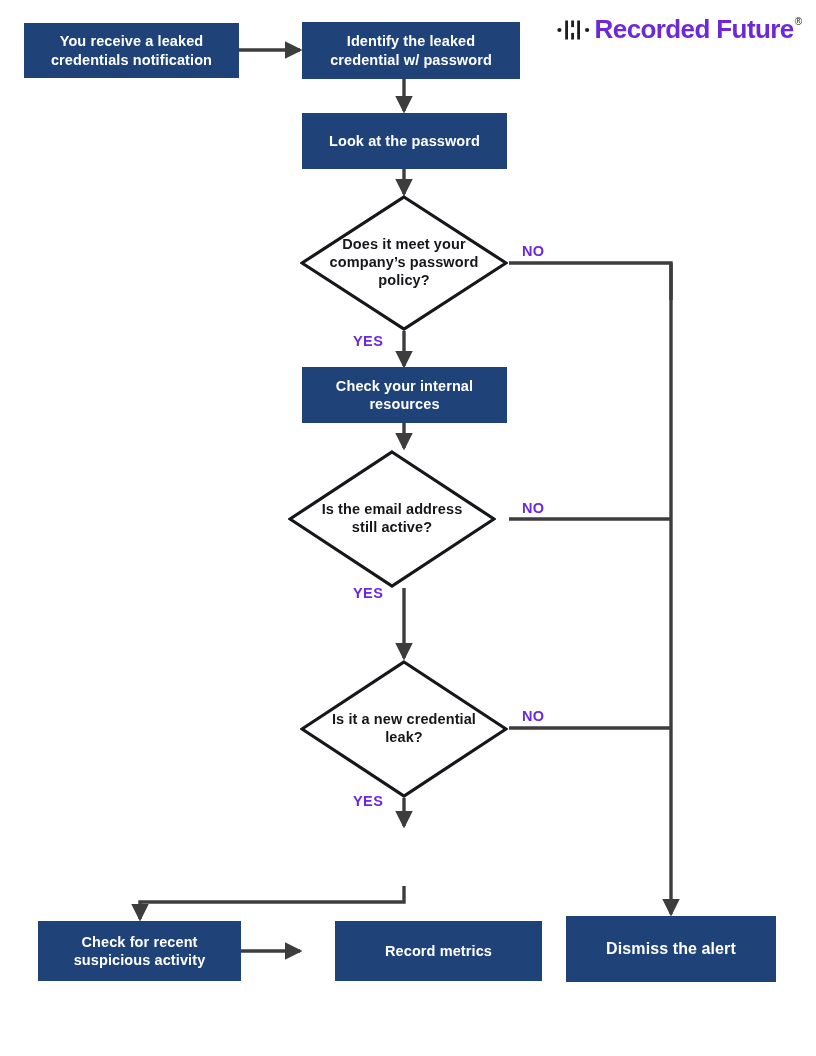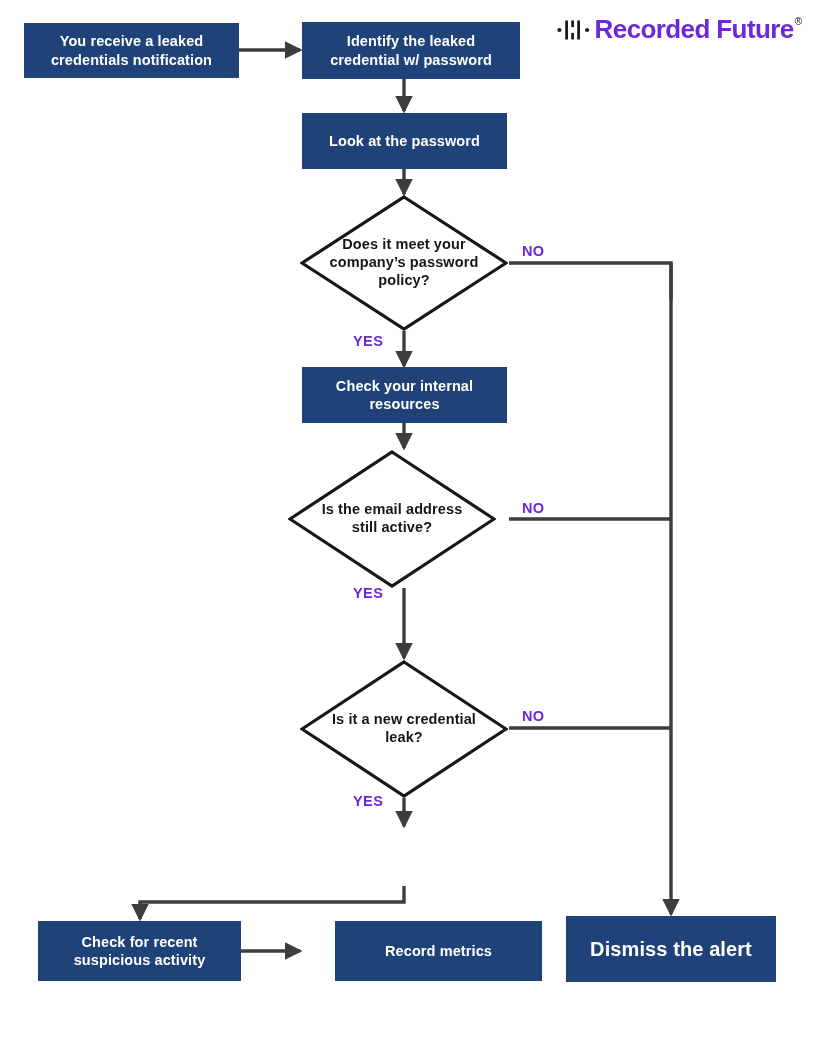--- a/index.html
+++ b/index.html
@@ -188,21 +188,21 @@
 
 
   <div class="node-box" style="left:38px; top:921px; width:203px; height:60px;">
     <span>Check for recent suspicious activity</span>
   </div>
 
   <div class="node-box" style="left:300px; top:921px; width:207px; height:60px;margin-left:35px;">
     <span>Record metrics</span>
   </div>
 
-  <div class="node-box" style="left:566px; top:916px; width:210px; height:66px; font-size:20px;">
+  <div class="node-box" style="left:566px; top:916px; width:210px; height:66px; font-size:16px;">
     <span>Dismiss the alert</span>
   </div>
 
   <div class="node-diamond" style="left:300px; top:195px; width:208px; height:136px;">
     <svg class="dia-shape" viewBox="0 0 208 136" preserveAspectRatio="none">
       <polygon points="104,2 206,68 104,134 2,68" fill="#ffffff" stroke="#15171a" stroke-width="3.2" vector-effect="non-scaling-stroke"></polygon>
     </svg>
     <div class="dia-label">Does it meet your company’s password policy?</div>
   </div>
 

